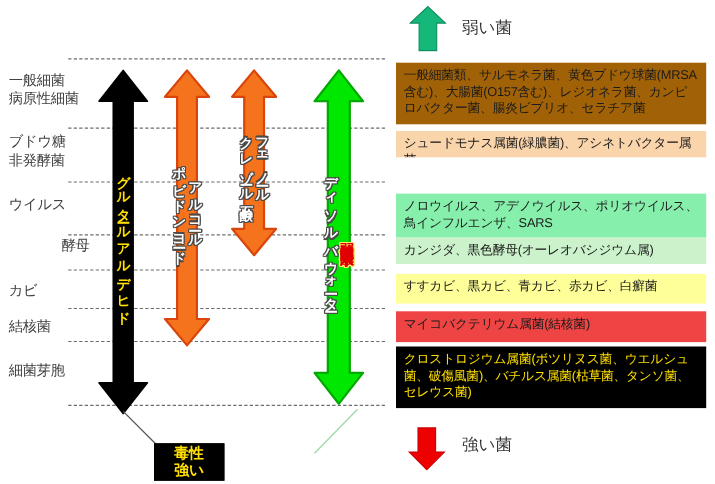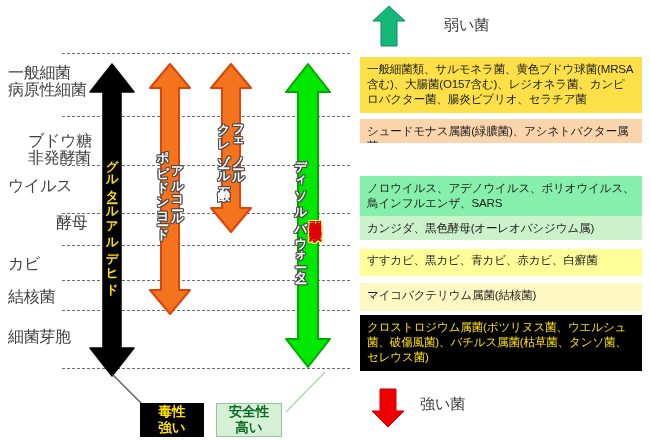--- a/index.html
+++ b/index.html
@@ -17,21 +17,21 @@
     position:absolute;
     left:62px;width:288px;height:0;
     border-top:1px dashed #6d6d6d;
   }
 
   
   .cat-label{
     position:absolute;
     left:8px;width:86px;
     color:#404040;
-    font-size:16px;
+    font-size:13px;
     line-height:17px;
     text-align:left;
     white-space:pre-line;
     letter-spacing:-0.3px;
   }
 
   
   .arrow{
     position:absolute;
     display:flex;
@@ -98,21 +98,21 @@
     white-space:nowrap;
   }
 
   
   .callout{
     position:absolute;
     box-sizing:border-box;
     display:flex;
     align-items:center;
     justify-content:center;
-    text-align:center;
+    text-align:left;
     font-size:13.5px;
     font-weight:bold;
     line-height:16px;
     white-space:pre-line;
   }
   .callout.toxic{
     background:#000000;color:#ffe000;border:1px solid #000000;
   }
   .callout.safe{
     background:#d6f0d6;color:#0b6b24;border:1px solid #8fc99a;
@@ -129,30 +129,30 @@
   <div class="gridline" style="top:165px"></div>
   <div class="gridline" style="top:213px"></div>
   <div class="gridline" style="top:245px"></div>
   <div class="gridline" style="top:280px"></div>
   <div class="gridline" style="top:310px"></div>
   <div class="gridline" style="top:368px"></div>
 
   <svg style="position:absolute;left:372px;top:5px;" width="34" height="42">
     <polygon points="17,1 33,16 25,16 25,41 9,41 9,16 1,16" fill="#16b87a" stroke="#0e8c5c" stroke-width="1"></polygon>
   </svg>
-  <div class="legend-label" style="left:420px;top:16px;margin-left:24px;">弱い菌</div>
+  <div class="legend-label" style="left:420px;top:16px;">弱い菌</div>
 
   <svg style="position:absolute;left:370px;top:388px;" width="36" height="40">
     <polygon points="10,1 26,1 26,23 34,23 18,39 2,23 10,23" fill="#ee0000" stroke="#cc0000" stroke-width="1"></polygon>
   </svg>
   <div class="legend-label" style="left:420px;top:395px;">強い菌</div>
 
   <div class="cat-label" style="top:64px;">一般細菌
 病原性細菌</div>
-  <div class="cat-label" style="top:132px;margin-left:20px;">ブドウ糖
+  <div class="cat-label" style="top:120px;">ブドウ糖
 非発酵菌</div>
   <div class="cat-label" style="top:177px;">ウイルス</div>
   <div class="cat-label" style="top:214px;padding-left:48px;">酵母</div>
   <div class="cat-label" style="top:288px;">結核菌</div>
   <div class="cat-label" style="top:255px;">カビ</div>
   <div class="cat-label" style="top:328px;">細菌芽胞</div>
 
   <div class="arrow" style="left:88px;top:62px;width:48px;height:316px;">
     <svg width="48" height="316" viewBox="0 0 48 316" preserveAspectRatio="none">
       <polygon points="24,2 46,30 33,30 33,286 46,286 24,314 2,286 15,286 15,30 2,30" fill="#000000" stroke="#000000" stroke-width="1.5" stroke-linejoin="round"></polygon>
@@ -185,33 +185,31 @@
   <div class="arrow" style="left:284px;top:62px;width:48px;height:307px;">
     <svg width="48" height="307" viewBox="0 0 48 307" preserveAspectRatio="none">
       <polygon points="24,2 46,30 34,30 34,277 46,277 24,305 2,277 14,277 14,30 2,30" fill="#00e800" stroke="#00a800" stroke-width="2" stroke-linejoin="round"></polygon>
     </svg>
     <div class="arrow-stack">
       <div class="arrow-text txt-red-out" style="margin-left:1px;">弱酸性次亜塩素酸水</div>
       <div class="arrow-text txt-white-out" style="margin-right:1px;">ディソルバウォーター</div>
     </div>
   </div>
 
-  <div class="org-box" style="top:57px;height:56px;background:#fde047;">一般細菌類、サルモネラ菌、黄色ブドウ球菌(MRSA含む)、大腸菌(O157含む)、レジオネラ菌、カンピロバクター菌、腸炎ビブリオ、セラチア菌</div>
+  <div class="org-box" style="top:57px;height:56px;background:#a16207;">一般細菌類、サルモネラ菌、黄色ブドウ球菌(MRSA含む)、大腸菌(O157含む)、レジオネラ菌、カンピロバクター菌、腸炎ビブリオ、セラチア菌</div>
   <div class="org-box" style="top:119px;height:24px;background:#fad4aa;">シュードモナス属菌(緑膿菌)、アシネトバクター属菌</div>
   <div class="org-box" style="top:176px;height:40px;background:#86efac;">ノロウイルス、アデノウイルス、ポリオウイルス、鳥インフルエンザ、SARS</div>
   <div class="org-box" style="top:216px;height:24px;background:#ccf2cc;">カンジダ、黒色酵母(オーレオバシジウム属)</div>
-  <div class="org-box" style="top:249px;height:27px;background:#ffff99;font-family:Liberation Mono, monospace;">すすカビ、黒カビ、青カビ、赤カビ、白癬菌</div>
-  <div class="org-box" style="top:283px;height:28px;background:#fef9c3;">マイコバクテリウム属菌(結核菌)</div>
+  <div class="org-box" style="top:249px;height:27px;background:#ffff99;">すすカビ、黒カビ、青カビ、赤カビ、白癬菌</div>
+  <div class="org-box" style="top:283px;height:28px;background:#ef4444;">マイコバクテリウム属菌(結核菌)</div>
   <div class="org-box dark" style="top:315px;height:56px;background:#000000;">クロストロジウム属菌(ボツリヌス菌、ウエルシュ菌、破傷風菌)、バチルス属菌(枯草菌、タンソ菌、セレウス菌)</div>
 
   <svg class="leader" style="left:108px;top:372px;" width="70" height="42">
     <line x1="4" y1="2" x2="40" y2="38" stroke="#555555" stroke-width="1.2"></line>
   </svg>
   <svg class="leader" style="left:280px;top:370px;" width="50" height="45">
     <line x1="45" y1="2" x2="6" y2="42" stroke="#9fd8a8" stroke-width="1.2"></line>
   </svg>
 
   <div class="callout toxic" style="left:140px;top:403px;width:64px;height:34px;">毒性
 強い</div>
-  <div class="callout safe" style="left:216px;top:403px;width:66px;height:34px;">安全性
-高い</div>
 
 </div>
 
 </body></html>

